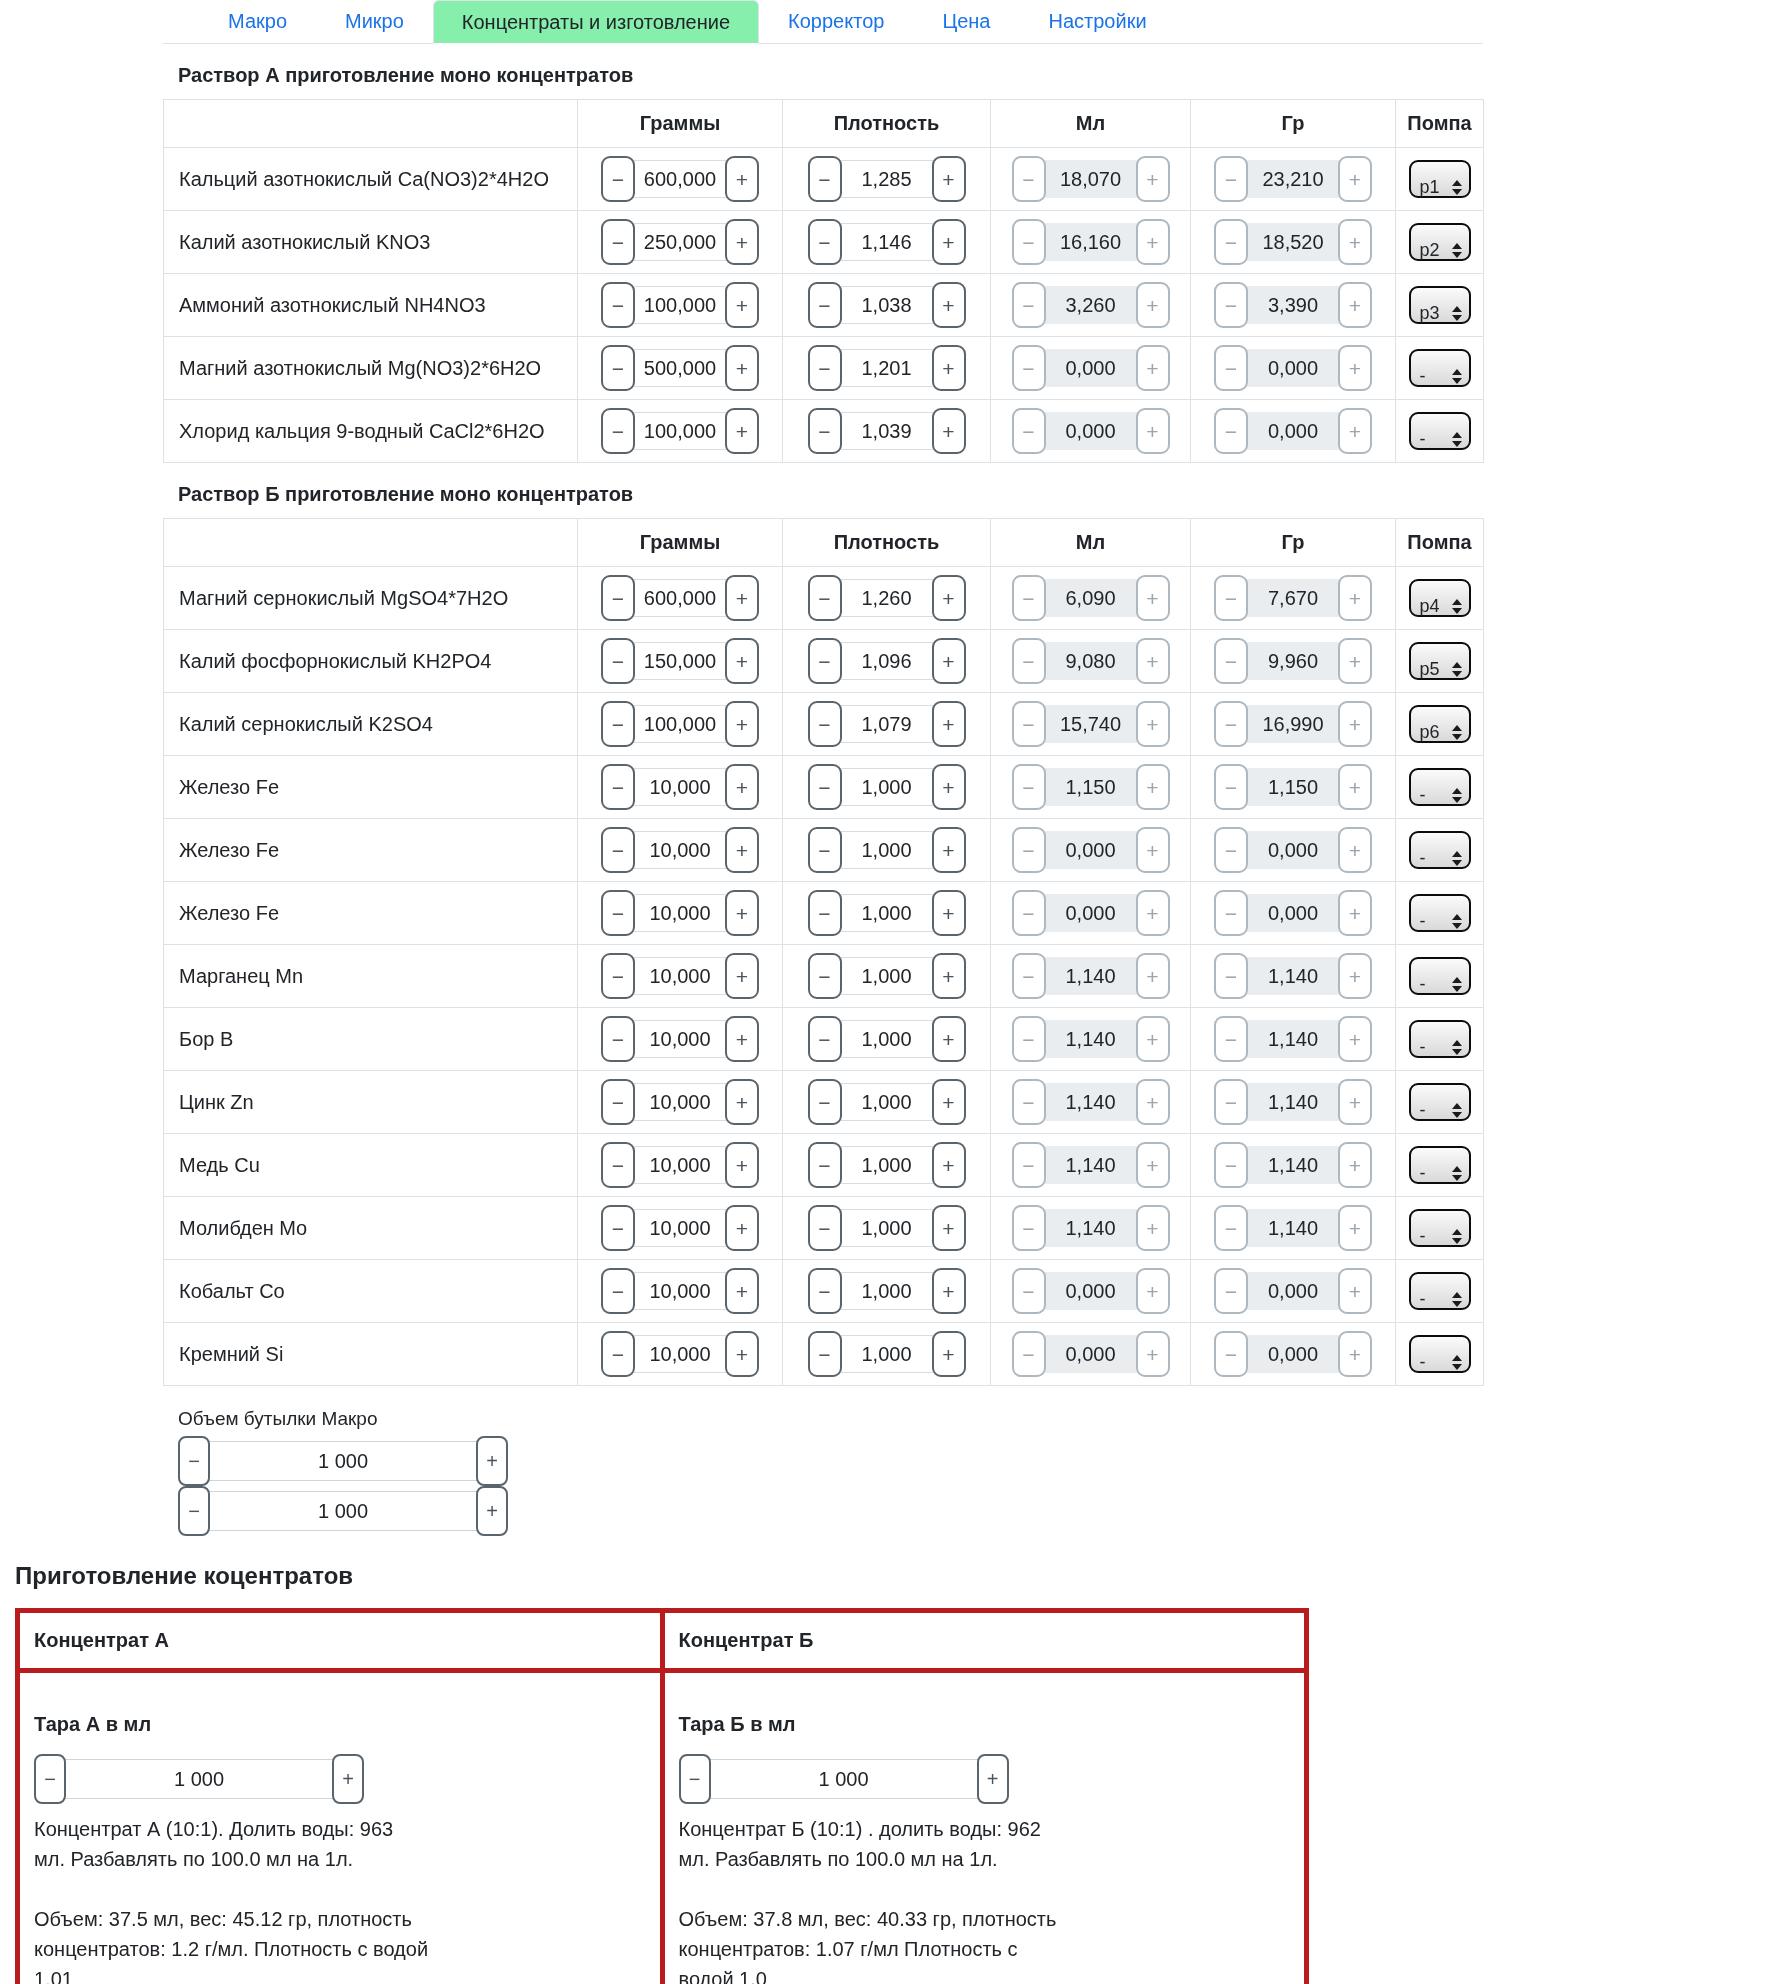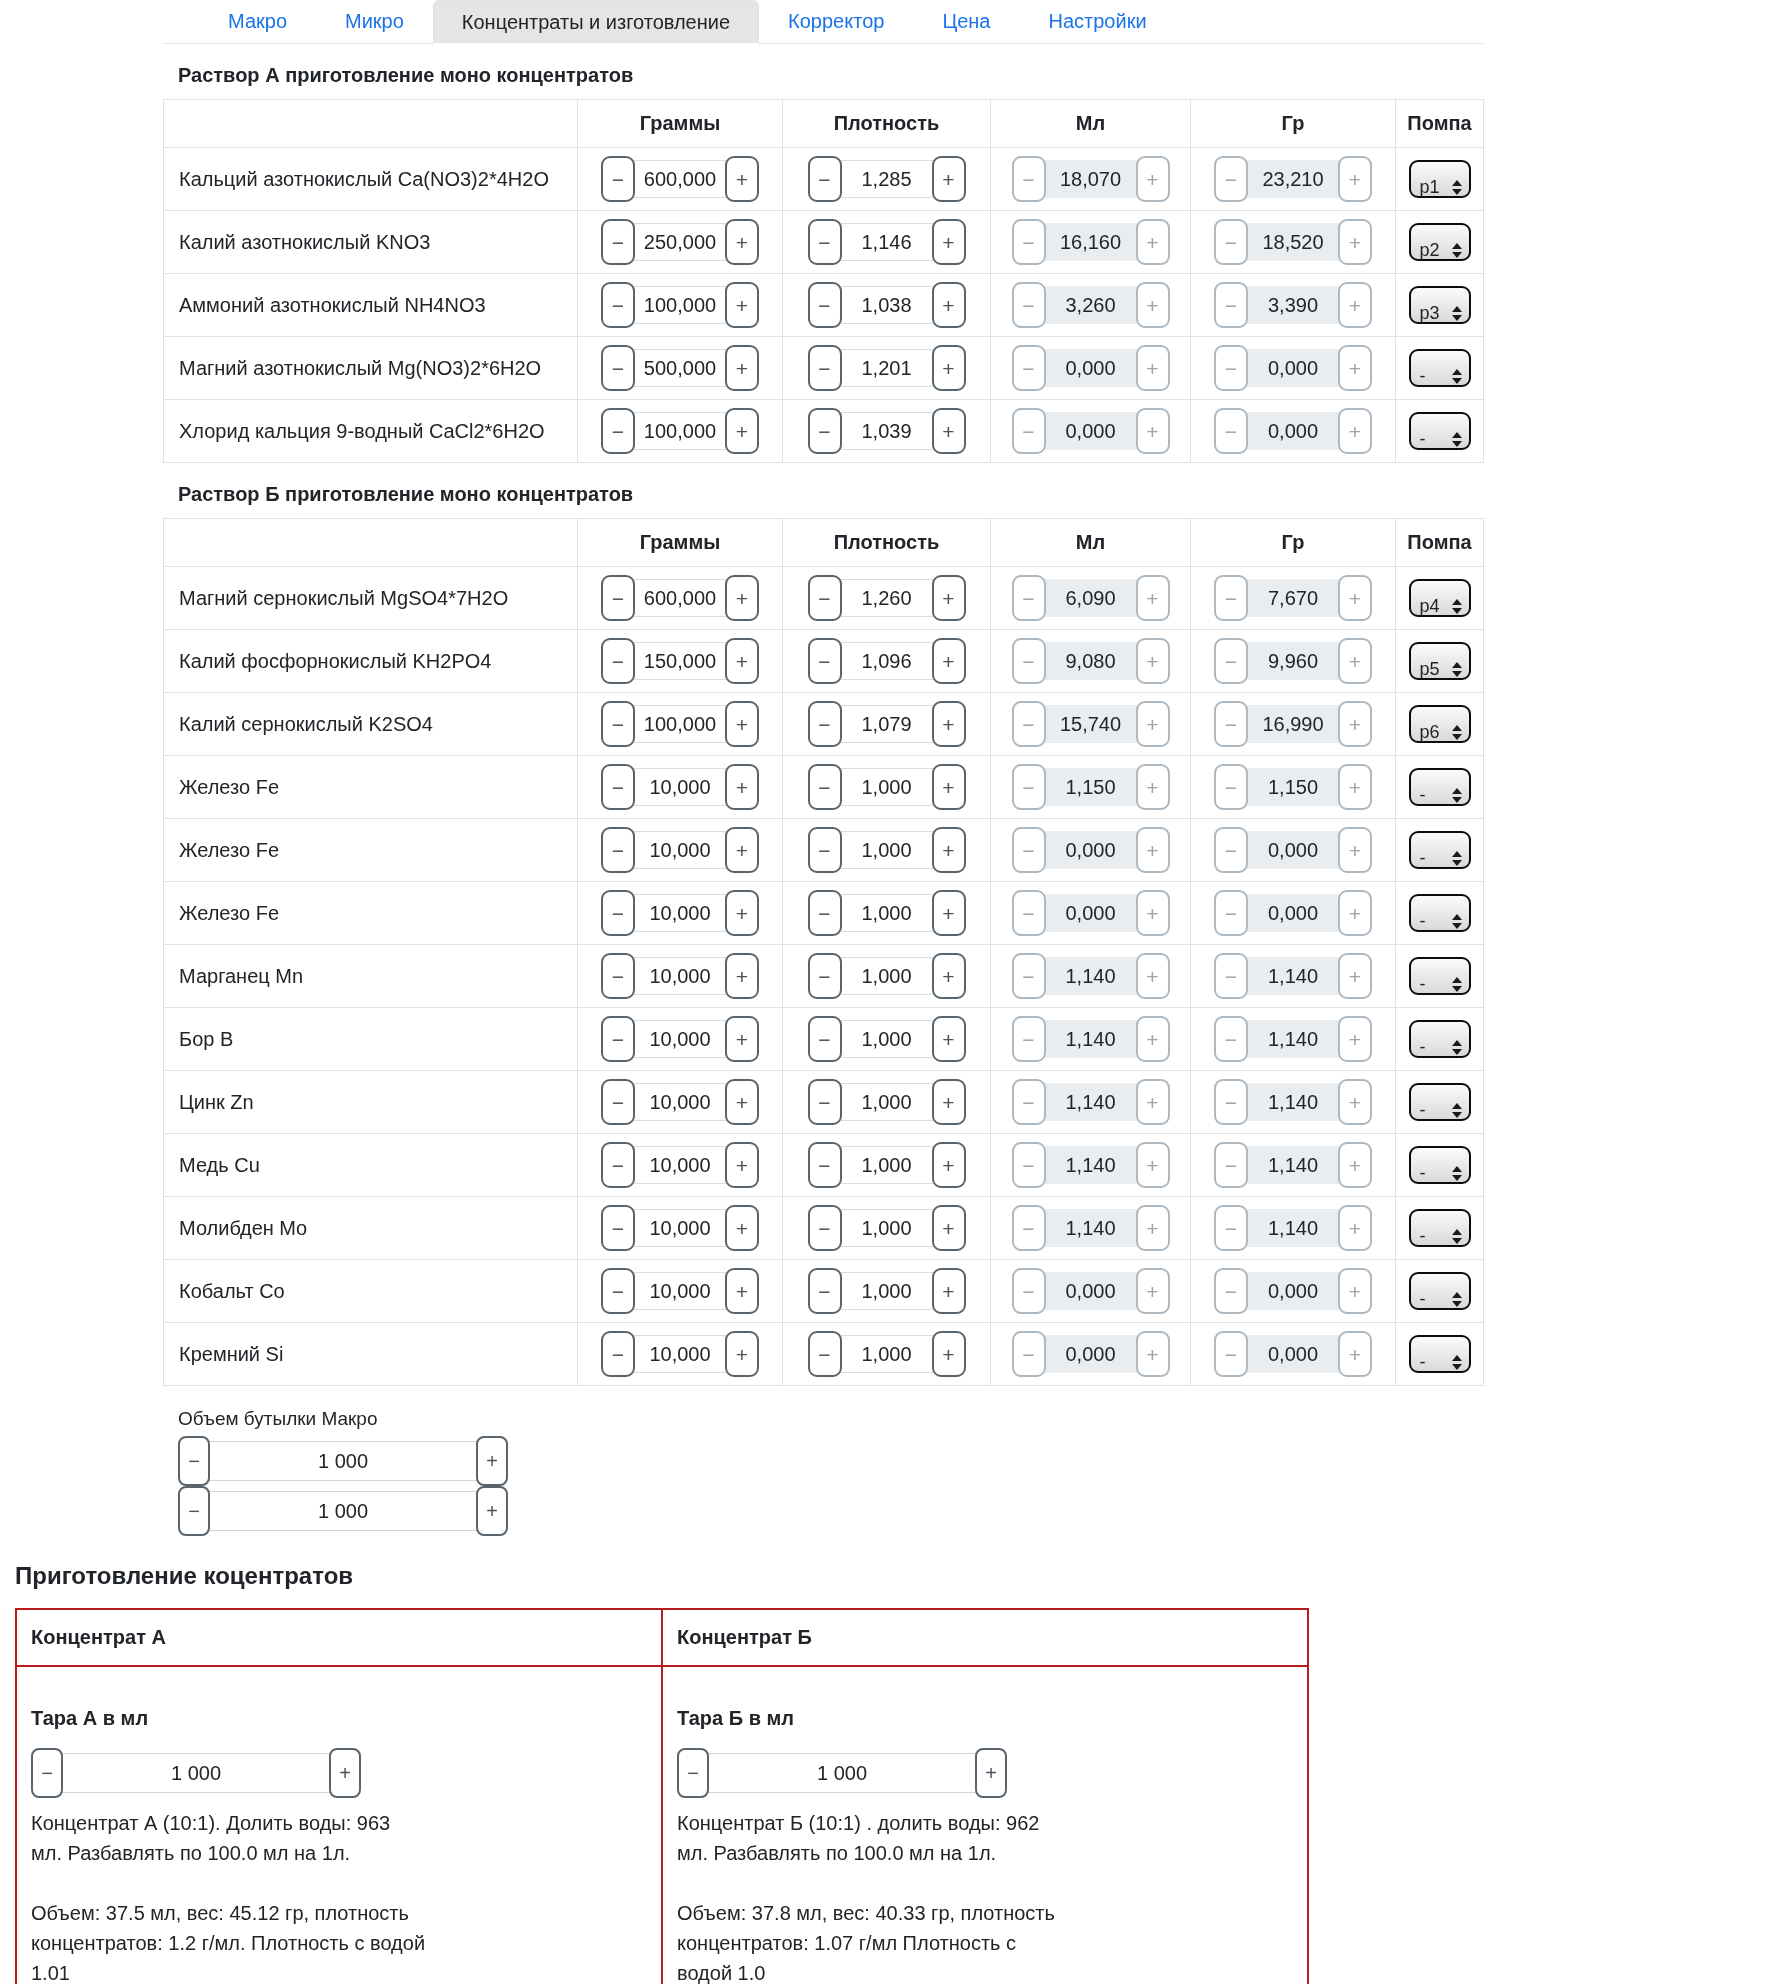--- a/index.html
+++ b/index.html
@@ -16,21 +16,21 @@
     display:flex; align-items:stretch;
     border-bottom:1px solid #dee2e6;
     padding-left:36px; height:44px; width:1320px; margin-left:163px;
   }
   .tab {
     display:flex; align-items:center;
     padding:0 28px; color:#1a73e8; text-decoration:none;
     font-size:20px; cursor:pointer; border:1px solid transparent;
   }
   .tab.active {
-    color:#212529; background:#e5e5e5;
+    color:#212529; background:#86efac;
     border:1px solid #dee2e6; border-bottom:1px solid #fff;
     border-radius:6px 6px 0 0; margin-bottom:-1px;
   }
 
   
   .section-title {
     font-weight:700; font-size:20px;
     margin:20px 0 12px 15px;
   }
 
@@ -93,21 +93,21 @@
   .big-stp .st-val {
     flex:1; height:40px; margin:0 -6px;
     border:none; border-top:1px solid #cfd5da; border-bottom:1px solid #cfd5da;
     background:#fff; text-align:center; font-size:20px; color:#212529;
     font-family:"Liberation Sans", sans-serif; z-index:1; position:relative;
   }
 
   
   h2.prep-title { font-size:24px; font-weight:700; margin:26px 14px 18px 15px; }
   table.prep { border-collapse:collapse; width:1294px; margin-left:15px; table-layout:fixed; }
-  table.prep th, table.prep td { border:2px solid #b91c1c; }
+  table.prep th, table.prep td { border:5px solid #b91c1c; }
   table.prep th { text-align:left; font-size:20px; font-weight:700; padding:16px 14px; }
   table.prep td { vertical-align:top; padding:14px 14px 28px 14px; }
   .tare-label { margin:26px 0 18px 0; font-size:20px;font-weight:bold; }
   .prep-text { max-width:395px; font-size:20px; line-height:1.5; margin:10px 0 0 0; }
   .prep-text + .prep-text { margin-top:30px; }
 </style>
 </head>
 <body>
 
 <nav class="tabs" id="tab-bar">

